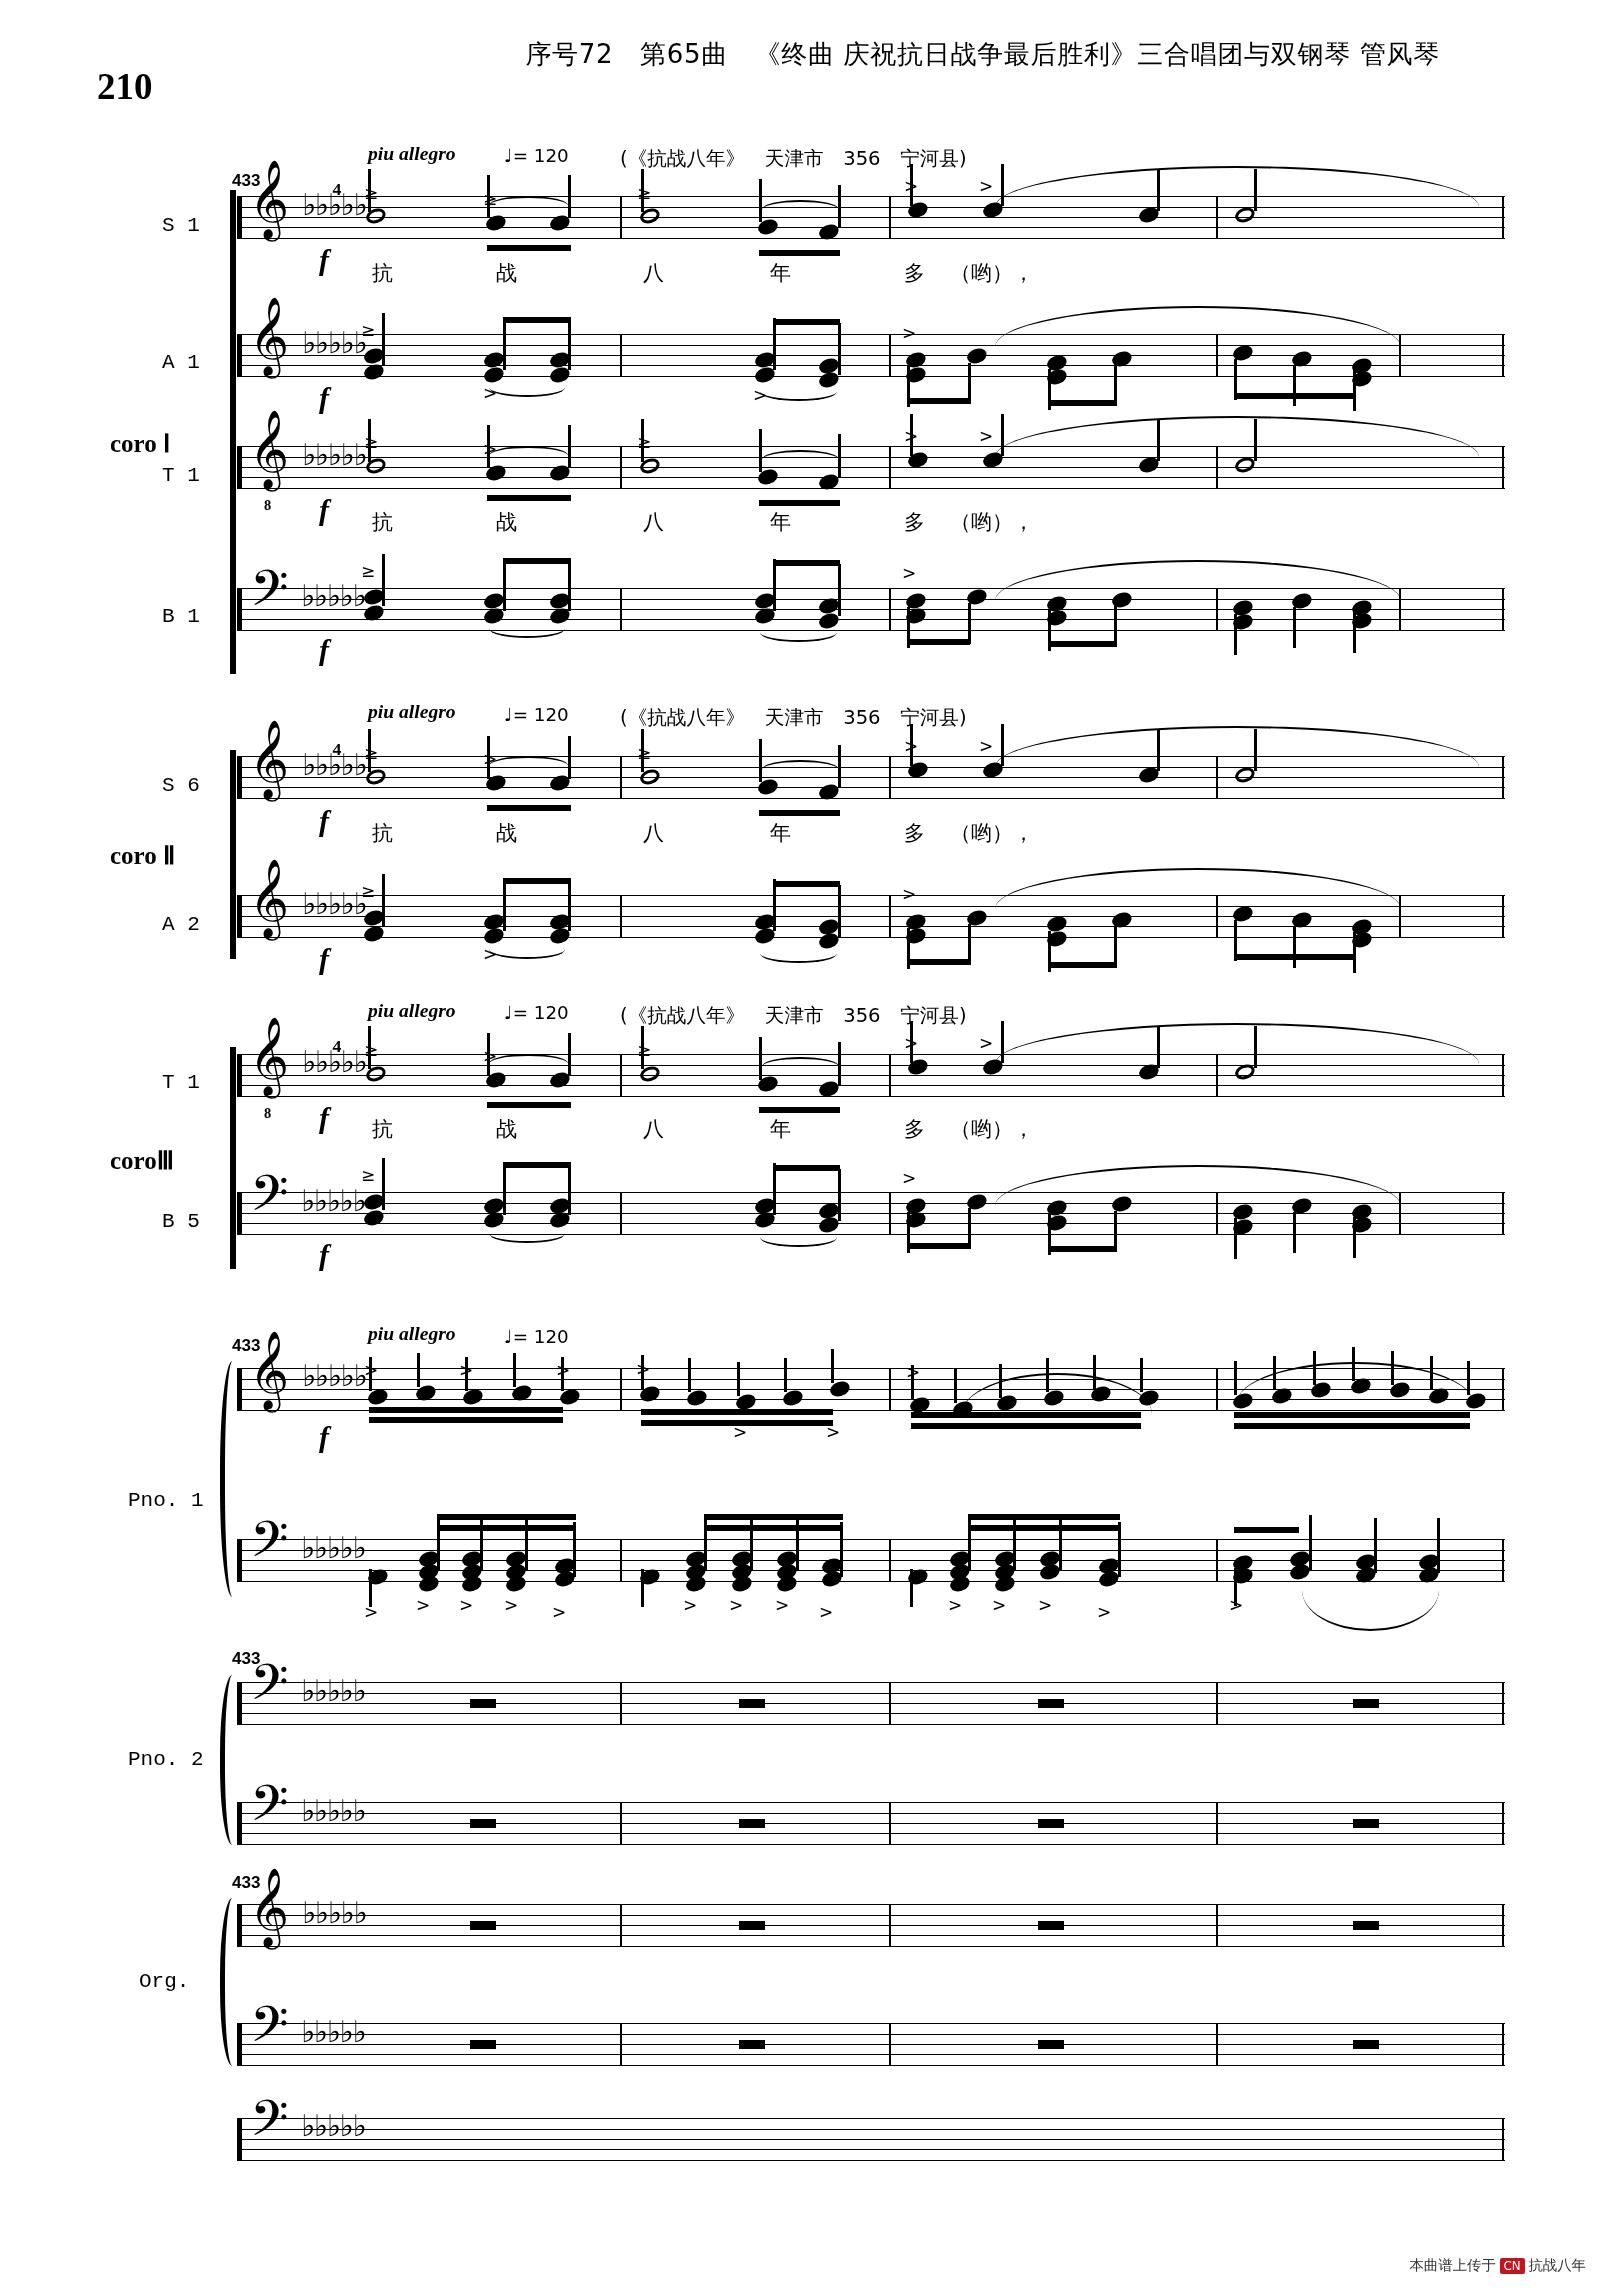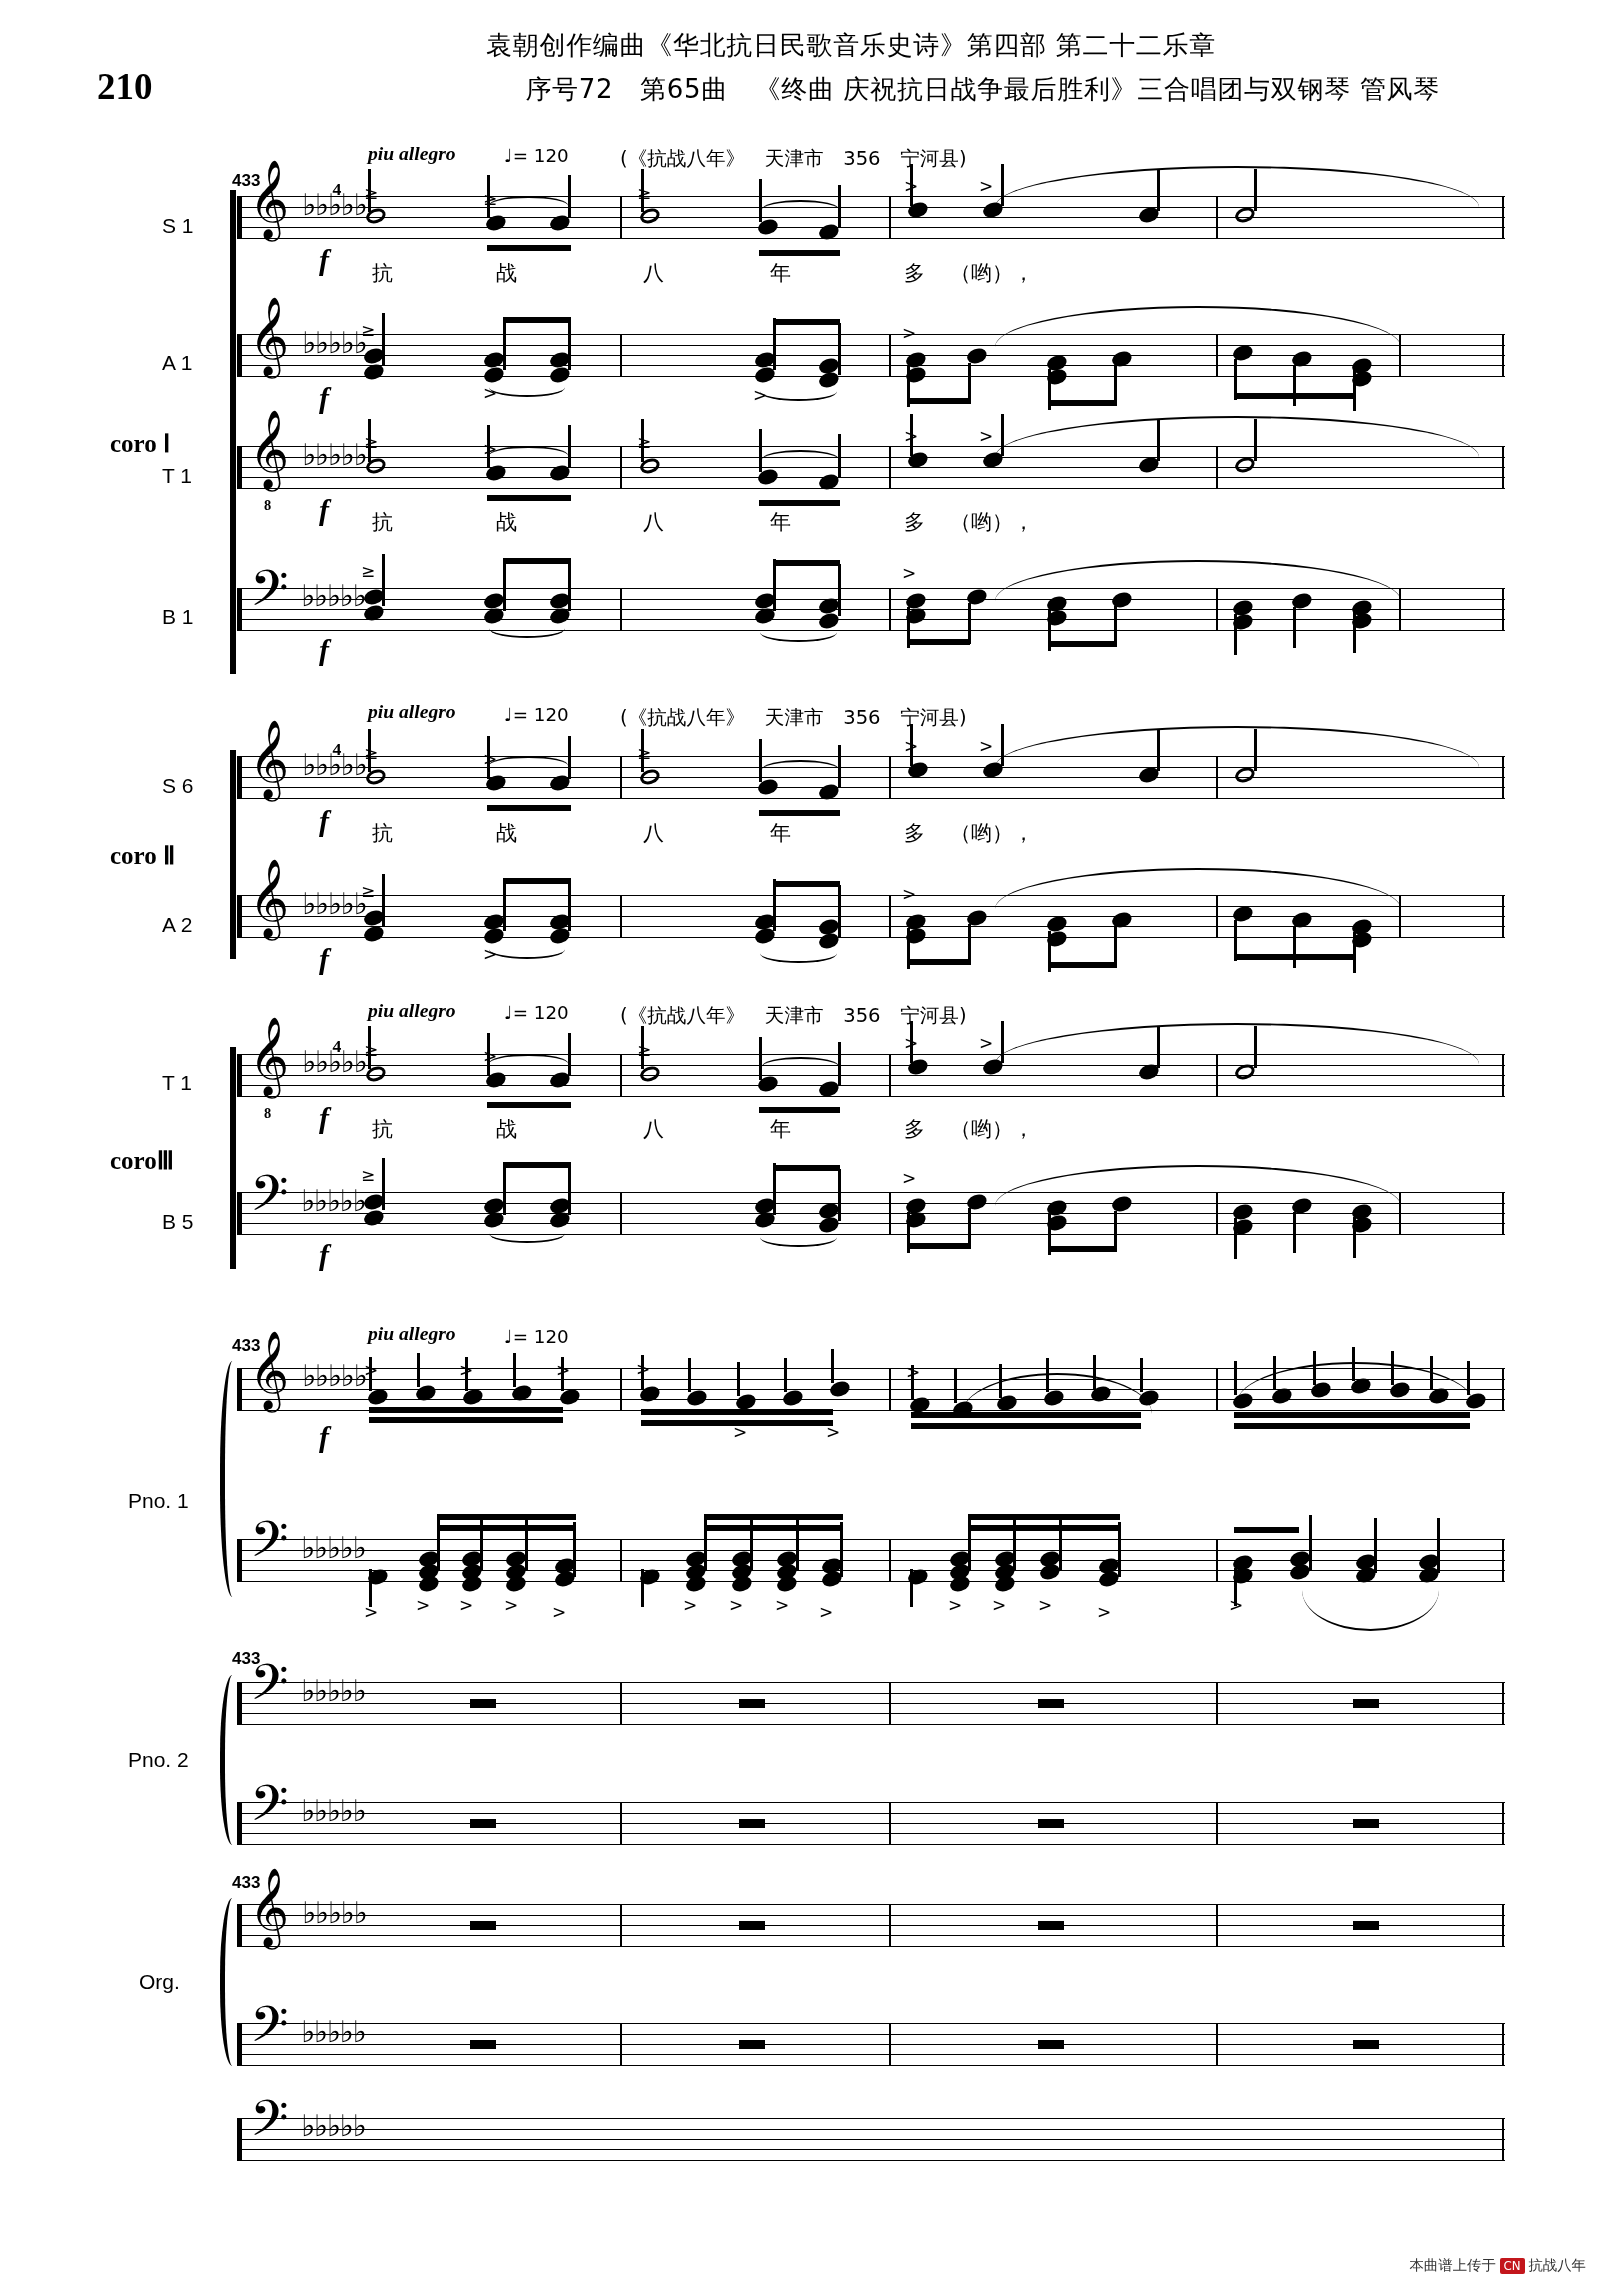--- a/index.html
+++ b/index.html
@@ -25,21 +25,21 @@
   .barline.thick{width:4.6px;}
 
   .sysbrace{position:absolute;width:5.9px;background:#000;}
 
   .clef{position:absolute;font-size:68px;line-height:1;font-family:"DejaVu Sans",sans-serif;}
   .clef.bass{font-size:60px;}
   .clef-8{position:absolute;font-size:14.4px;font-weight:bold;}
 
   .keyflats{position:absolute;font-size:30px;letter-spacing:-1.3px;font-family:"DejaVu Sans",sans-serif;white-space:nowrap;}
 
-  .insname{position:absolute;font-size:21px;font-family:Liberation Sans, sans-serif;white-space:nowrap;}
+  .insname{position:absolute;font-size:21px;font-family:Liberation Mono, monospace;white-space:nowrap;}
   .coroname{position:absolute;font-size:25px;font-weight:bold;font-family:"Liberation Serif",serif;white-space:nowrap;}
   .measnum{position:absolute;font-size:17px;font-weight:bold;font-family:"Liberation Sans",sans-serif;}
   .tempo{position:absolute;font-size:19.6px;font-weight:bold;font-style:italic;font-family:"Liberation Serif",serif;white-space:nowrap;}
   .tempoval{position:absolute;font-size:18.3px;font-family:"DejaVu Sans",sans-serif;white-space:nowrap;}
   .annot{position:absolute;font-size:19.6px;font-family:"DejaVu Sans",sans-serif;white-space:nowrap;}
   .dyn{position:absolute;font-size:30px;font-style:italic;font-weight:bold;font-family:"Liberation Serif",serif;}
   .lyric{position:absolute;font-size:21px;font-family:"DejaVu Sans",sans-serif;white-space:nowrap;}
   .timesig{position:absolute;font-size:17.7px;font-weight:bold;font-family:"Liberation Serif",serif;line-height:0.95;text-align:center;}
 
   .rest{position:absolute;width:26px;height:8.5px;background:#000;}
@@ -55,21 +55,20 @@
   .footer{position:absolute;right:37px;bottom:19.6px;font-size:14.4px;font-family:"DejaVu Sans",sans-serif;color:#333;display:flex;align-items:center;gap:3.9px;}
   .cnlogo{display:inline-block;background:#c3161c;color:#fff;font-size:11.8px;padding:1.3px 3.9px;border-radius:2px;font-family:"DejaVu Sans",sans-serif;}
 </style>
 </head>
 <body>
 
 <div class="page">
 
   <div class="page-number">210</div>
   <div class="title-block">
-    <div class="title-line1">袁朝创作编曲《华北抗日民歌音乐史诗》第四部 第二十二乐章</div>
     <div class="title-line2">序号72　第65曲　《终曲 庆祝抗日战争最后胜利》三合唱团与双钢琴 管风琴</div>
   </div>
 
   <div class="measnum" style="left:232px;top:171px">433</div>
   <div class="tempo" style="left:368px;top:143px">piu  allegro</div>
   <div class="tempoval" style="left:504px;top:145px">♩<span>= 120</span></div>
   <div class="annot" style="left:620px;top:145px">(《抗战八年》　天津市　356　宁河县)</div>
 
   <div class="sysbrace" style="left:230px;top:190px;height:484px"></div>
   <div class="coroname" style="left:110px;top:429px">coro Ⅰ</div>

